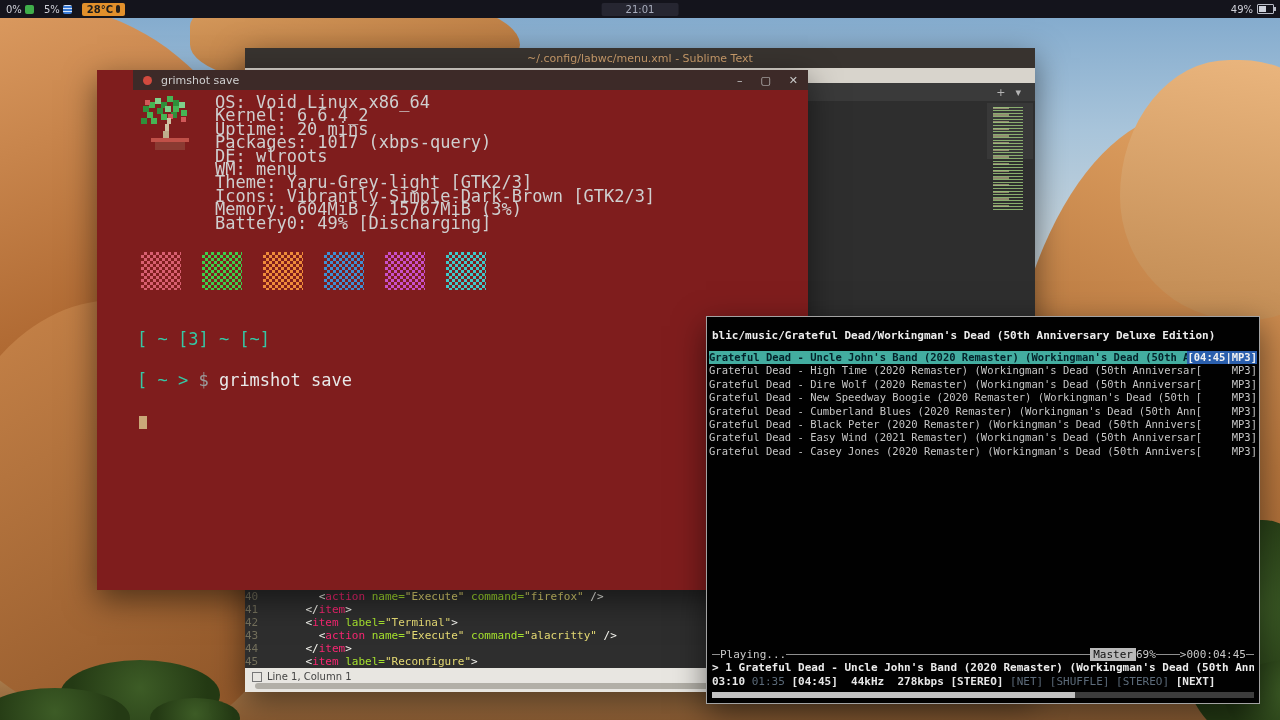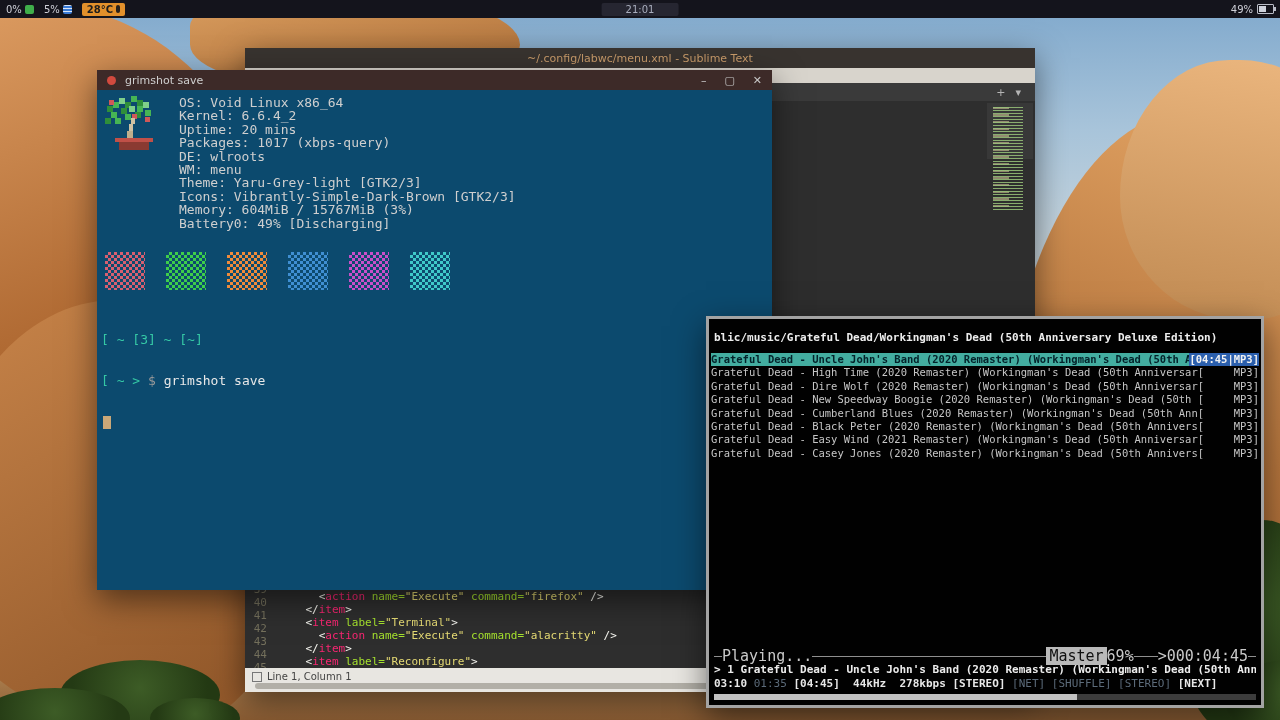--- a/index.html
+++ b/index.html
@@ -40,60 +40,60 @@
   .win{position:absolute;box-shadow:0 10px 30px rgba(0,0,0,.5);}
 
   
   #sublime{left:245px;top:48px;width:790px;height:644px;background:#2e2e2e;z-index:10;display:flex;flex-direction:column;}
   .sub-title{height:20px;background:#38332f;color:#c89b6a;font-size:11px;display:flex;align-items:center;justify-content:center;flex:none;}
   .sub-menubar{height:15px;background:#d8d4cc;flex:none;}
   .sub-tabbar{height:18px;background:#3a3a3a;flex:none;display:flex;justify-content:flex-end;align-items:center;gap:10px;padding-right:14px;color:#b5b5b5;font-size:11px;}
   .sub-editor{flex:1;position:relative;background:#2e2e2e;font-family:"DejaVu Sans Mono",monospace;font-size:11px;overflow:hidden;}
   .code-lines{position:absolute;left:0;bottom:0;width:100%;}
   .code-line{height:13px;display:flex;white-space:pre;line-height:13px;}
-  .ln{width:22px;text-align:right;color:#74705c;margin-right:12px;flex:none;margin-top:6px;}
+  .ln{width:22px;text-align:left;color:#74705c;margin-right:12px;flex:none;}
   .tk-p{color:#f8f8f2;} .tk-tag{color:#f92672;} .tk-attr{color:#a6e22e;} .tk-str{color:#e6db74;}
   .minimap{position:absolute;right:2px;top:2px;width:46px;height:260px;}
   .minimap-lines{position:absolute;right:4px;top:4px;width:36px;height:104px;
     background-image:repeating-linear-gradient(180deg,rgba(152,195,121,.85) 0 1px,transparent 1px 3px),
                      repeating-linear-gradient(180deg,rgba(220,210,160,.55) 0 2px,transparent 2px 7px);
     background-size:30px 100%,16px 100%;background-repeat:no-repeat;}
   .minimap-viewport{position:absolute;right:0;top:0;width:100%;height:56px;background:rgba(255,255,255,.05);}
   .sub-status{height:24px;background:#e8e6e1;position:relative;font-size:10px;color:#444;flex:none;padding-left:27px;}
   .status-icon{position:absolute;left:7px;top:4px;width:8px;height:8px;border:1px solid #777;}
   .status-pos{position:absolute;left:22px;top:3px;}
   .hscroll{position:absolute;left:10px;bottom:3px;height:6px;width:calc(100% - 20px);}
   .hscroll-thumb{height:6px;width:100%;background:#b2afa7;border-radius:3px;}
 
   
-  #terminal{left:97px;top:70px;width:675px;height:520px;z-index:20;display:flex;flex-direction:column;background:#0c4a6e;}
+  #terminal{left:97px;top:70px;width:675px;height:520px;z-index:20;display:flex;flex-direction:column;background:#7f1d1d;padding-left:36px;}
   .term-title{height:20px;background:#3d2a28;display:flex;align-items:center;font-size:11px;color:#cfcfcf;padding:0 10px;gap:9px;flex:none;}
   .dot{width:9px;height:9px;border-radius:50%;background:#d24a3e;flex:none;}
   .term-btns{margin-left:auto;display:flex;gap:18px;color:#c9c9c9;font-size:11px;}
   .term-btns span{cursor:default;}
-  .term-body{flex:1;padding:6px 4px;font-family:"DejaVu Sans Mono",monospace;font-size:13px;color:#cfcfcf;position:relative;overflow:hidden;}
+  .term-body{flex:1;padding:6px 4px;font-family:"DejaVu Sans Mono",monospace;font-size:17px;color:#cfcfcf;position:relative;overflow:hidden;}
   .bonsai{position:absolute;left:4px;top:2px;}
   .fetch-info{margin-left:78px;line-height:13.4px;white-space:pre;}
   .palette{display:flex;gap:21px;margin:22px 0 0 4px;}
   .cblock{width:40px;height:38px;background-image:repeating-conic-gradient(var(--c) 0% 25%,transparent 0% 50%);background-size:6px 6px;}
   .prompt{margin-top:16px;line-height:13.5px;white-space:pre;}
   .c-teal{color:#35c8a5;} .c-gray{color:#9a9a9a;} .c-w{color:#e8e8e8;}
   .cursor{width:8px;height:13px;background:#caa878;margin:2px 0 0 2px;}
 
   
-  #moc{left:706px;top:316px;width:552px;height:386px;background:#010101;border:3px solid #a3a3a3;z-index:30;display:flex;flex-direction:column;font-family:"DejaVu Sans Mono",monospace;box-sizing:content-box;}
+  #moc{left:706px;top:316px;width:552px;height:386px;background:#010101;border:1px solid #a3a3a3;z-index:30;display:flex;flex-direction:column;font-family:"DejaVu Sans Mono",monospace;box-sizing:content-box;}
   .moc-path{margin:12px 5px 0;font-size:11px;font-weight:bold;color:#ededed;white-space:pre;overflow:hidden;flex:none;}
   .playlist{margin:9px 2px 0;flex:none;}
   .moc-row{display:flex;height:13.4px;font-size:10.5px;color:#c6c6c6;white-space:pre;overflow:hidden;align-items:center;line-height:13.4px;}
   .moc-title{flex:1;overflow:hidden;}
   .moc-right{flex:none;text-align:right;}
   .moc-row.sel{background:#43ada0;color:#03222a;font-weight:bold;}
   .moc-row.sel .moc-right{background:#2b5fad;color:#f2f2f2;}
   .moc-footer{margin-top:auto;padding:0 5px 5px;flex:none;}
-  .moc-divider{display:flex;align-items:center;height:14px;font-size:15px;color:#c9c9c9;white-space:pre;}
+  .moc-divider{display:flex;align-items:center;height:14px;font-size:11px;color:#c9c9c9;white-space:pre;}
   .dline{border-top:1px solid #8f8f8f;height:0;flex:none;}
   .w8{width:8px;} .w24{width:24px;} .grow{flex:1;}
   .master{background:#b9b9b9;color:#101010;padding:0 3px;}
   .moc-now{font-size:11px;font-weight:bold;color:#ececec;white-space:pre;overflow:hidden;height:14px;line-height:14px;}
   .moc-stats{font-size:11px;white-space:pre;height:14px;line-height:14px;overflow:hidden;}
   .bright{color:#e8e8e8;font-weight:bold;margin-top:44px;} .dim{color:#5c6b7a;}
   .moc-progress{height:6px;background:#3c3c3c;margin-top:3px;position:relative;}
   .moc-progress-fill{position:absolute;left:0;top:0;bottom:0;background:#c2c2c2;}
 </style>
 </head>

